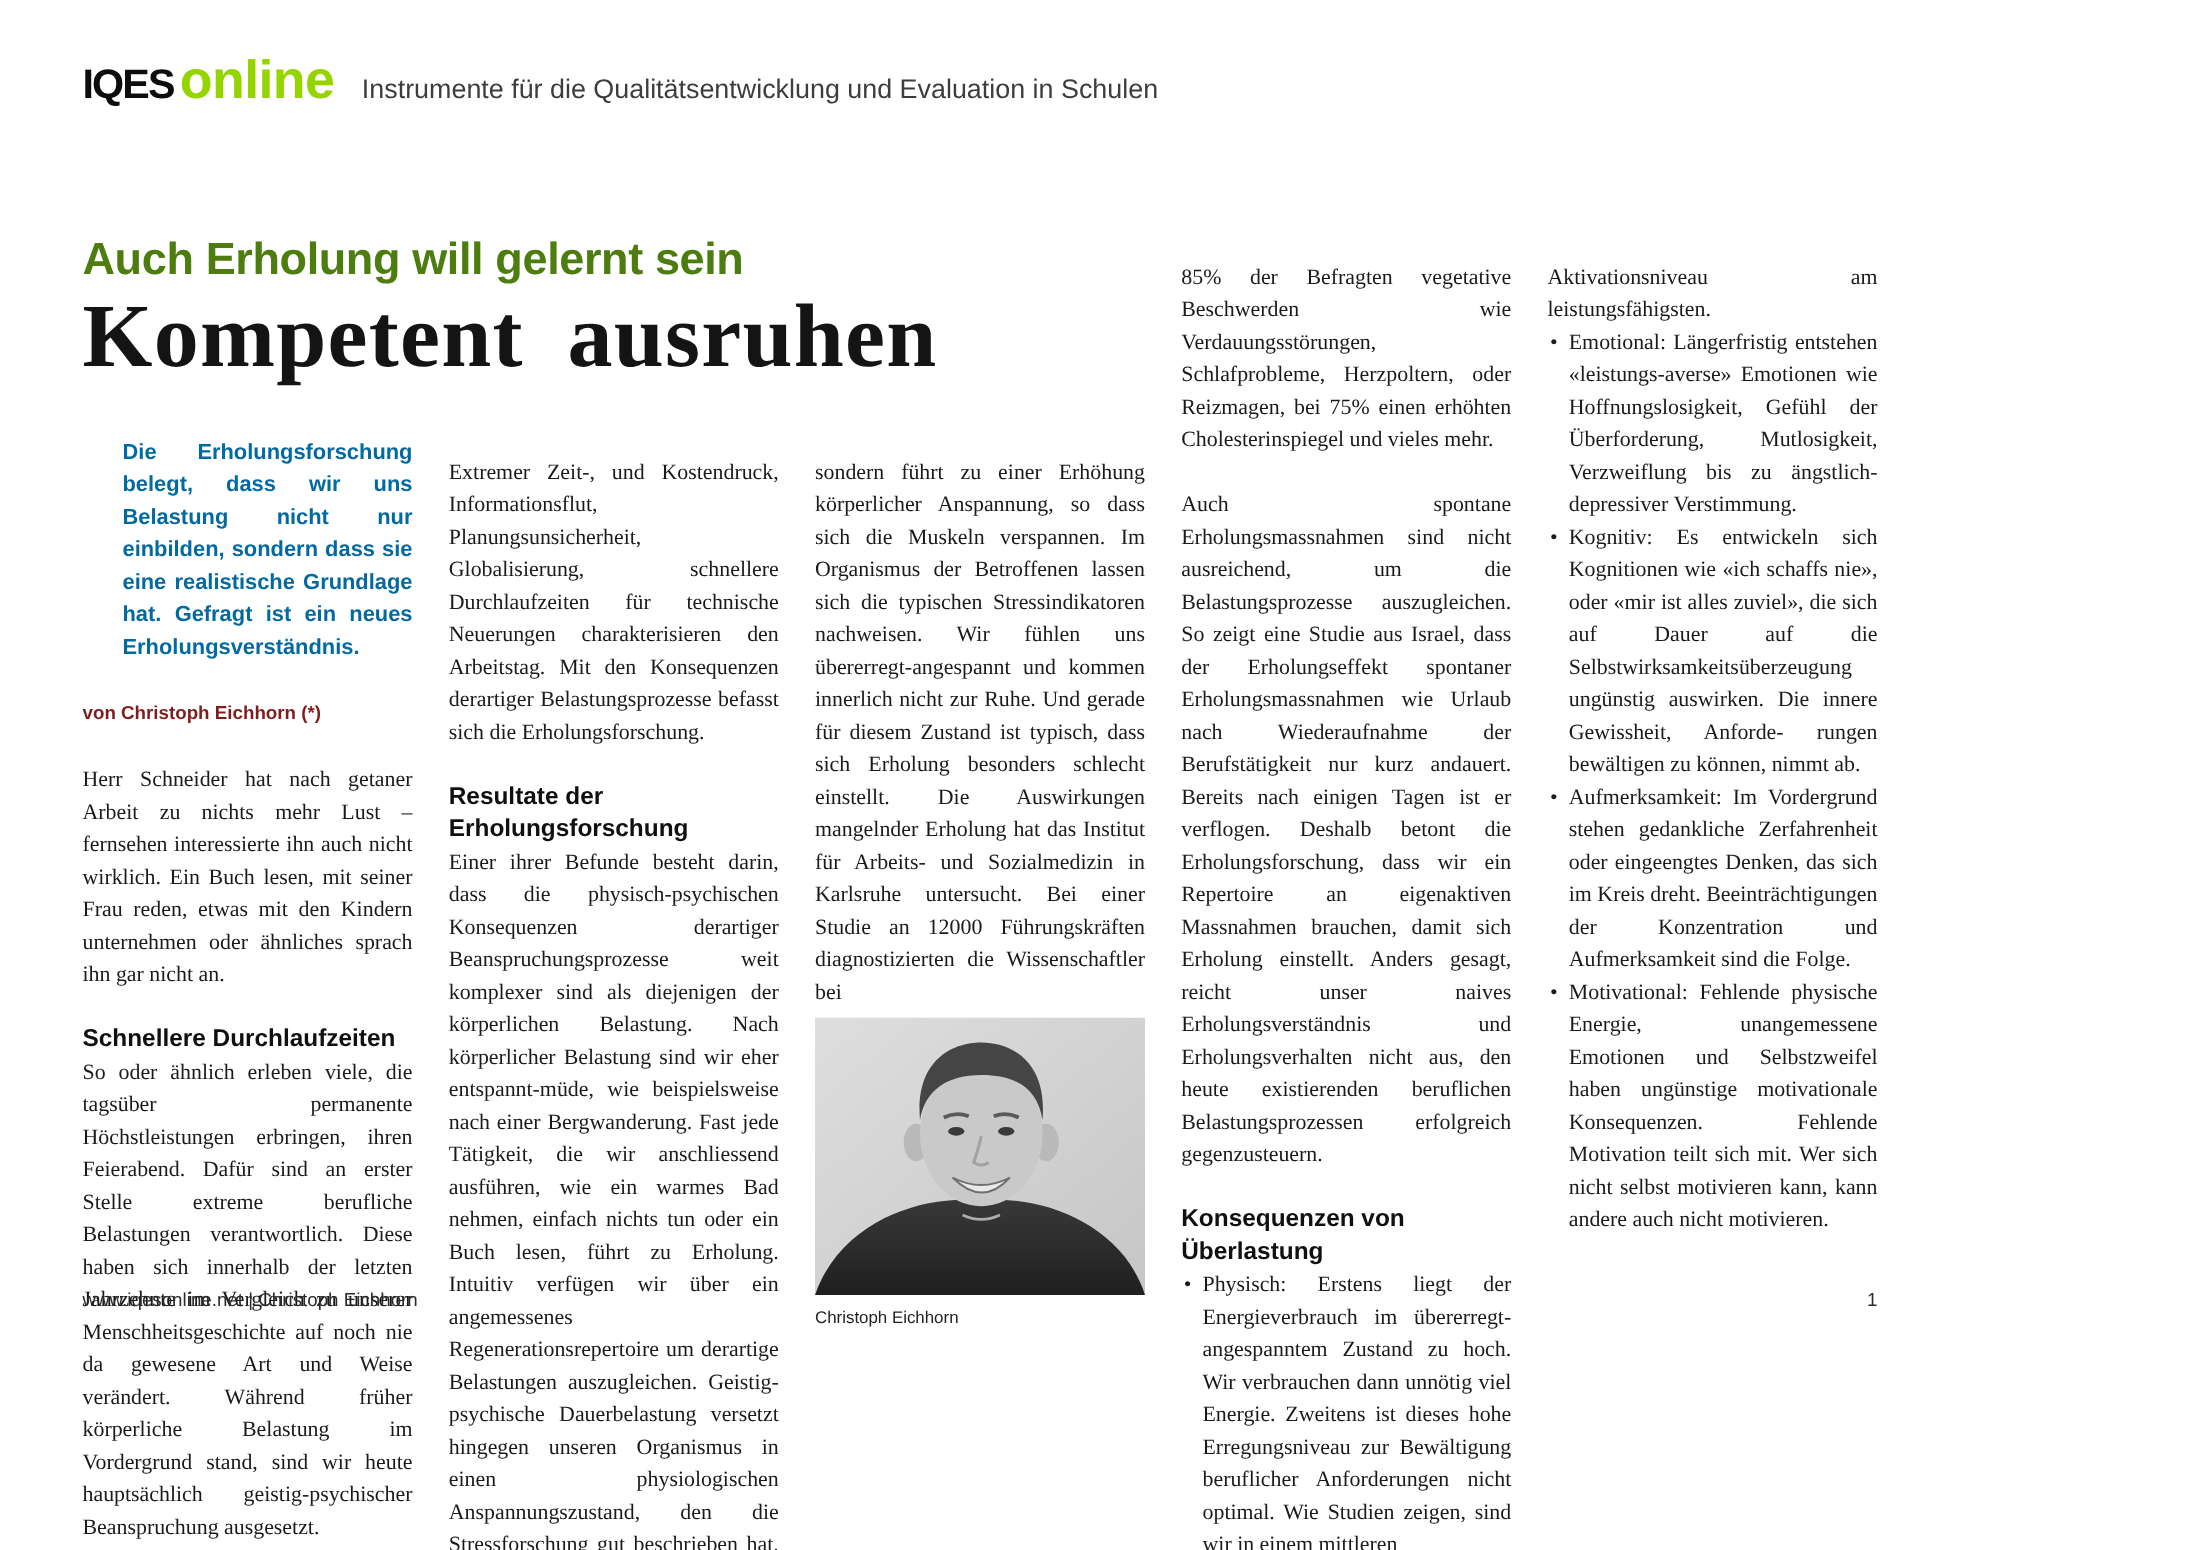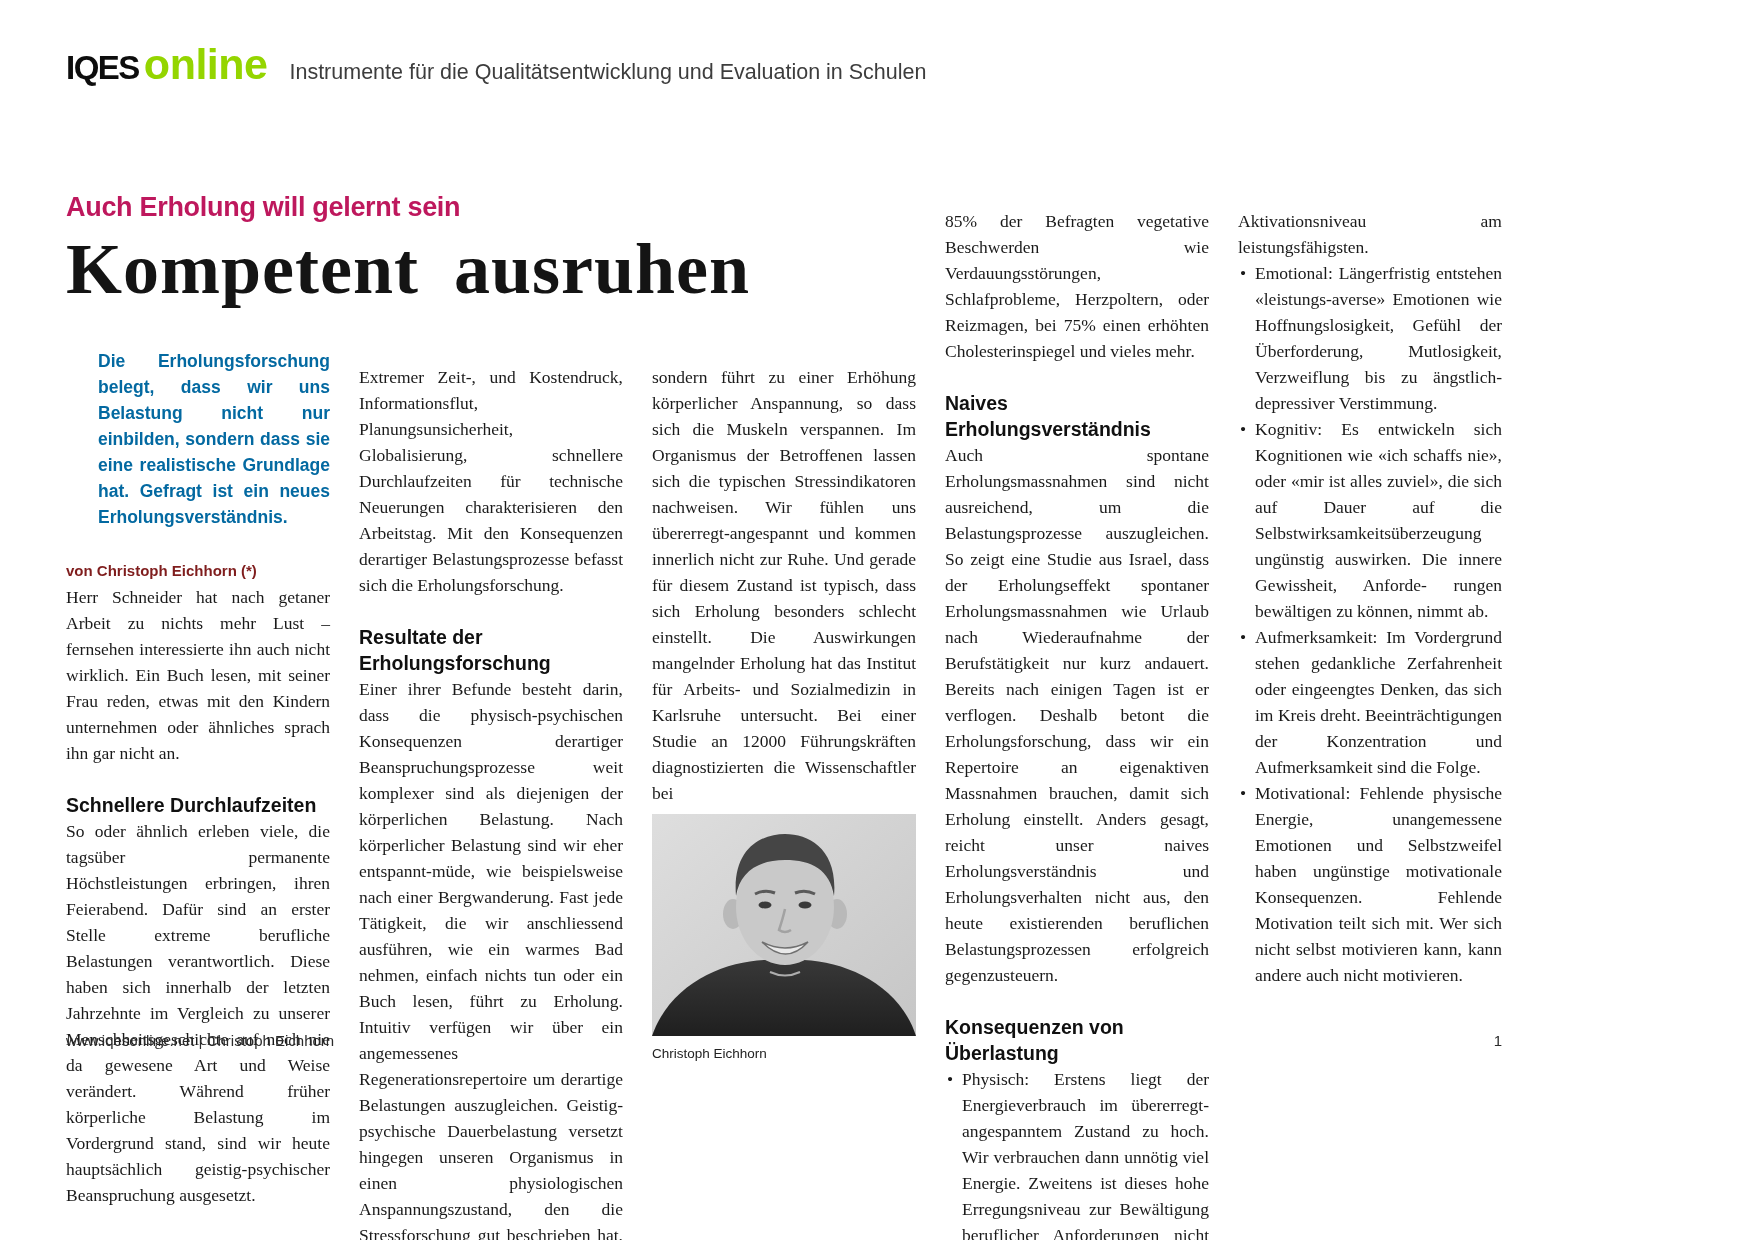--- a/index.html
+++ b/index.html
@@ -50,23 +50,23 @@
   
   .zone-left {
     position: absolute;
     left: 66px;
     top: 192px;
     width: 850px;
   }
   .kicker {
     font-family: "Liberation Sans", sans-serif;
     font-weight: bold;
-    font-size: 27px;
+    font-size: 36px;
     line-height: 30px;
-    color: #be185d;
+    color: #4d7c0f;
     letter-spacing: -0.3px;
   }
   .main-title {
     margin-top: 8px;
     font-family: "Liberation Serif", serif;
     font-weight: bold;
     font-size: 72px;
     line-height: 78px;
     letter-spacing: 1px;
     word-spacing: 16px;
@@ -98,21 +98,21 @@
     margin-left: 32px;
   }
   .byline {
     margin-top: 28px;
     font-family: "Liberation Sans", sans-serif;
     font-weight: bold;
     font-size: 15px;
     color: #7f1d1d;
     text-align: left;
   }
-  .para { }
+  .para { margin-top: 26px; }
   .para.first { margin-top: 16px; }
   .section-heading {
     margin-top: 26px;
     font-family: "Liberation Sans", sans-serif;
     font-weight: bold;
     font-size: 19.5px;
     line-height: 26px;
     color: #101010;
     text-align: left;
   }
@@ -231,21 +231,20 @@
             <path d="M 118 158 Q 133 165 148 158" stroke="#adadad" stroke-width="2" fill="none"></path>
           </svg>
           <div class="photo-caption">Christoph Eichhorn</div>
         </div>
       </div>
     </div>
   </div>
 
   <div class="col col4">
     <div class="para first">85% der Befragten vegetative Beschwerden wie Verdauungsstörungen, Schlafprobleme, Herzpoltern, oder Reizmagen, bei 75% einen erhöhten Cholesterinspiegel und vieles mehr.</div>
-    <div class="section-heading">Naives Erholungsverständnis</div>
     <div class="para">Auch spontane Erholungsmassnahmen sind nicht ausreichend, um die Belastungsprozesse auszugleichen. So zeigt eine Studie aus Israel, dass der Erholungseffekt spontaner Erholungsmassnahmen wie Urlaub nach Wiederaufnahme der Berufstätigkeit nur kurz andauert. Bereits nach einigen Tagen ist er verflogen. Deshalb betont die Erholungsforschung, dass wir ein Repertoire an eigenaktiven Massnahmen brauchen, damit sich Erholung einstellt. Anders gesagt, reicht unser naives Erholungsverständnis und Erholungsverhalten nicht aus, den heute existierenden beruflichen Belastungsprozessen erfolgreich gegenzusteuern.</div>
     <div class="section-heading">Konsequenzen von Überlastung</div>
     <div class="para bullet">Physisch: Erstens liegt der Energieverbrauch im übererregt-angespanntem Zustand zu hoch. Wir verbrauchen dann unnötig viel Energie. Zweitens ist dieses hohe Erregungsniveau zur Bewältigung beruflicher Anforderungen nicht optimal. Wie Studien zeigen, sind wir in einem mittleren</div>
   </div>
 
   <div class="col col5">
     <div class="para first">Aktivationsniveau am leistungsfähigsten.</div>
     <div class="para bullet">Emotional: Längerfristig entstehen «leistungs-averse» Emotionen wie Hoffnungslosigkeit, Gefühl der Überforderung, Mutlosigkeit, Verzweiflung bis zu ängstlich-depressiver Verstimmung.</div>
     <div class="para bullet">Kognitiv: Es entwickeln sich Kognitionen wie «ich schaffs nie», oder «mir ist alles zuviel», die sich auf Dauer auf die Selbstwirksamkeitsüberzeugung ungünstig auswirken. Die innere Gewissheit, Anforde- rungen bewältigen zu können, nimmt ab.</div>
     <div class="para bullet">Aufmerksamkeit: Im Vordergrund stehen gedankliche Zerfahrenheit oder eingeengtes Denken, das sich im Kreis dreht. Beeinträchtigungen der Konzentration und Aufmerksamkeit sind die Folge.</div>

